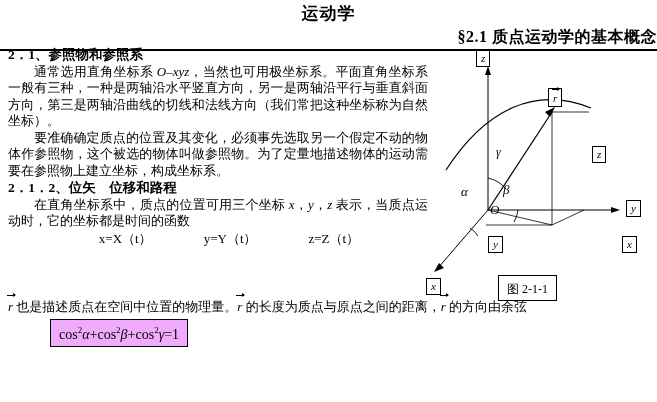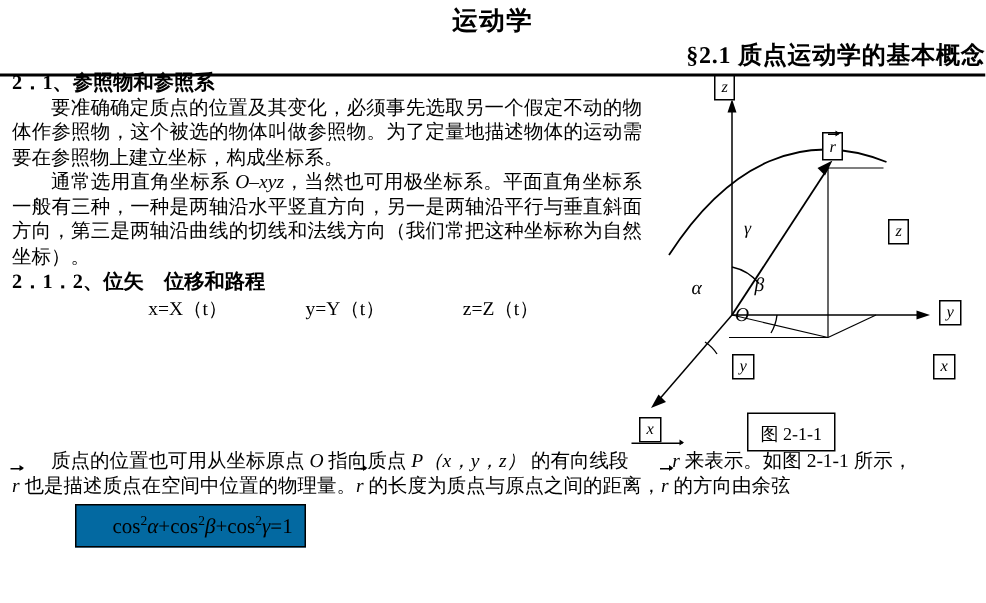--- a/index.html
+++ b/index.html
@@ -79,25 +79,25 @@
     right:-3px;top:-5px;
     border-left:3px solid #000;
     border-top:2px solid transparent;
     border-bottom:2px solid transparent;
     height:0;width:0;
   }
 
   .formula-box{
     display:inline-block;
     border:1px solid #000;
-    padding:2px 8px 3px 24px;
+    padding:2px 8px 3px 8px;
     margin-left:42px;
     margin-top:4px;
     font-size:14px;
-    background:#0369a1;
+    background:#f0abfc;
   }
   .sup{font-size:9px;vertical-align:super;}
   .greek{font-style:normal;}
 
   
   .figure{
     position:absolute;
     left:426px;top:48px;
     width:228px;height:250px;
   }
@@ -129,33 +129,33 @@
 <div class="page">
 
   <div class="doc-title">运动学</div>
   <div class="section-title">§2.1 质点运动学的基本概念</div>
   <hr class="rule">
 
   <div class="left-col">
 
     <p class="head">2．1、参照物和参照系</p>
 
+    <p class="ind"><span>通常选用直角坐标系 </span><span class="it">O–xyz</span><span>，当然也可用极坐标系。平面直角坐标系一般有三种，一种是两轴沿水平竖直方向，另一是两轴沿平行与垂直斜面方向，第三是两轴沿曲线的切线和法线方向（我们常把这种坐标称为自然坐标）。</span></p>
+
     <p class="ind">要准确确定质点的位置及其变化，必须事先选取另一个假定不动的物体作参照物，这个被选的物体叫做参照物。为了定量地描述物体的运动需要在参照物上建立坐标，构成坐标系。</p>
 
-    <p class="ind"><span>通常选用直角坐标系 </span><span class="it">O–xyz</span><span>，当然也可用极坐标系。平面直角坐标系一般有三种，一种是两轴沿水平竖直方向，另一是两轴沿平行与垂直斜面方向，第三是两轴沿曲线的切线和法线方向（我们常把这种坐标称为自然坐标）。</span></p>
-
     <p class="head">2．1．2、位矢　位移和路程</p>
 
+    <p class="ind"><span>在直角坐标系中，质点的位置可用三个坐标 </span><span class="it">x</span>，<span class="it">y</span>，<span class="it">z</span><span> 表示，当质点运动时，它的坐标都是时间的函数</span></p>
 
     <div class="eqrow"><span>x=X（t）</span><span class="eq-gap"></span><span>y=Y（t）</span><span class="eq-gap"></span><span>z=Z（t）</span></div>
 
   </div>
 
   <div class="full-col">
-    <p class="ind"><span>质点的位置也可用从坐标原点 </span><span class="it">O</span><span> 指向质点 </span><span class="it">P（x，y，z）</span><span> 的有向线段 </span><span class="vec">r</span><span> 来表示。如图 2-1-1 所示，</span></p>
 
     <p><span class="vec">r</span><span> 也是描述质点在空间中位置的物理量。</span><span class="vec">r</span><span> 的长度为质点与原点之间的距离，</span><span class="vec">r</span><span> 的方向由余弦</span></p>
 
 
     <div class="formula-box"><span>cos</span><span class="sup">2</span><span class="it">α</span><span>+</span><span>cos</span><span class="sup">2</span><span class="it">β</span><span>+</span><span>cos</span><span class="sup">2</span><span class="it">γ</span><span>=</span><span>1</span></div>
   </div>
 
   <div class="figure">
     <svg class="fig-svg" width="228" height="250" viewBox="0 0 228 250">
 

